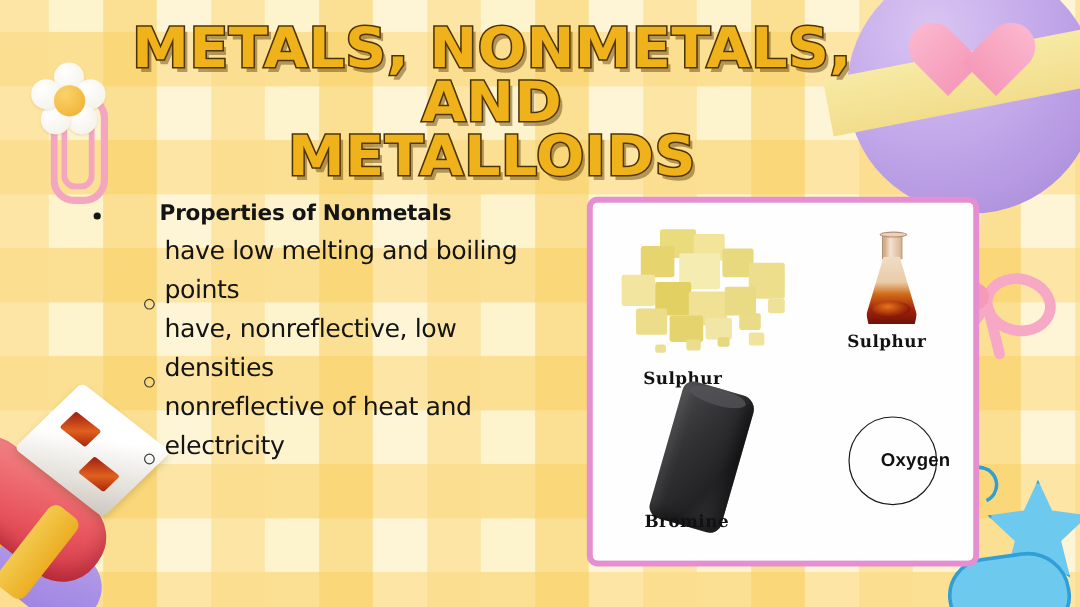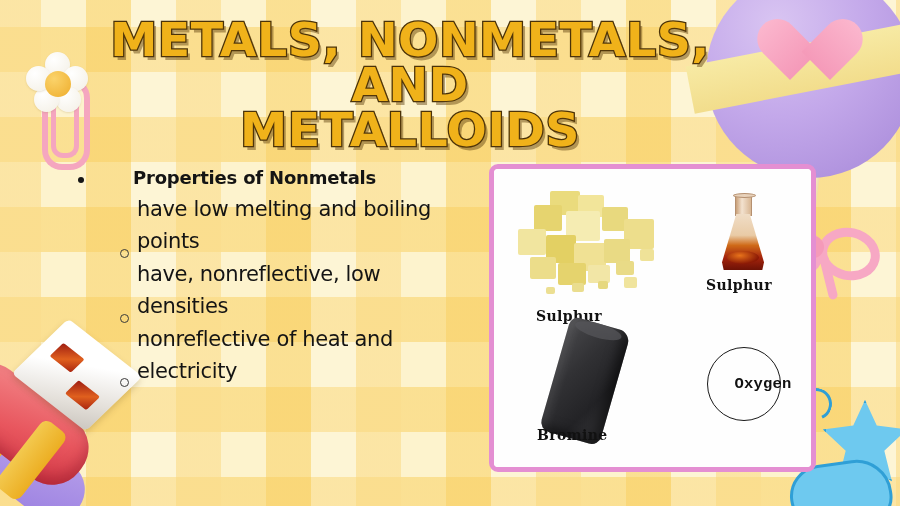--- a/index.html
+++ b/index.html
@@ -91,21 +91,21 @@
     background:linear-gradient(180deg,#f0ddc6 0%,#e9cba6 38%,#cf6a18 56%,#a4230c 78%,#6d1206 100%);
     clip-path:polygon(34% 0,66% 0,100% 86%,96% 100%,4% 100%,0 86%);}
   .cone:after{content:"";position:absolute;left:5px;bottom:6px;width:32px;height:13px;
     border-radius:50%;background:radial-gradient(ellipse at 40% 35%,#e8731b,#8c1a05 70%);}
   .blabel{position:absolute;left:212px;top:108px;
     font-family:"DejaVu Serif", serif;font-weight:bold;font-size:14px;color:#111;letter-spacing:.4px;}
 
   
   .oxy{position:absolute;left:213px;top:178px;width:72px;height:72px;
     border:1.6px solid #1a1a1a;border-radius:50%;display:flex;align-items:center;justify-content:center;}
-  .oxy span{font-family:Liberation Mono, monospace;font-weight:bold;font-size:15.5px;color:#111;letter-spacing:.2px;margin-left:38px;}
+  .oxy span{font-family:Liberation Sans, sans-serif;font-weight:bold;font-size:15.5px;color:#111;letter-spacing:.2px;margin-left:38px;}
 
   
   .deco{position:absolute;z-index:4;pointer-events:none;}
 
   
   .clip{left:26px;top:52px;width:60px;height:108px;z-index:5;}
   .clip .wire{position:absolute;left:16px;top:26px;width:36px;height:80px;
     border:6px solid #f5a6bf;border-radius:20px;border-top-color:transparent;}
   .clip .wire2{position:absolute;left:25px;top:34px;width:18px;height:62px;
     border:5px solid #f5a6bf;border-radius:12px;border-top-color:transparent;}

